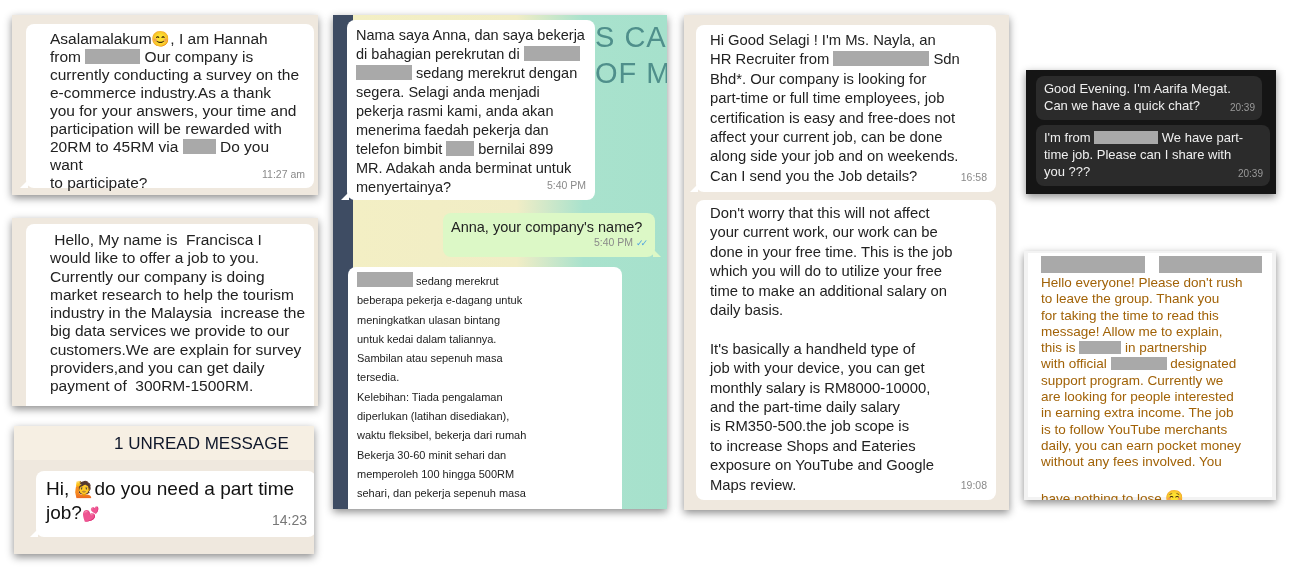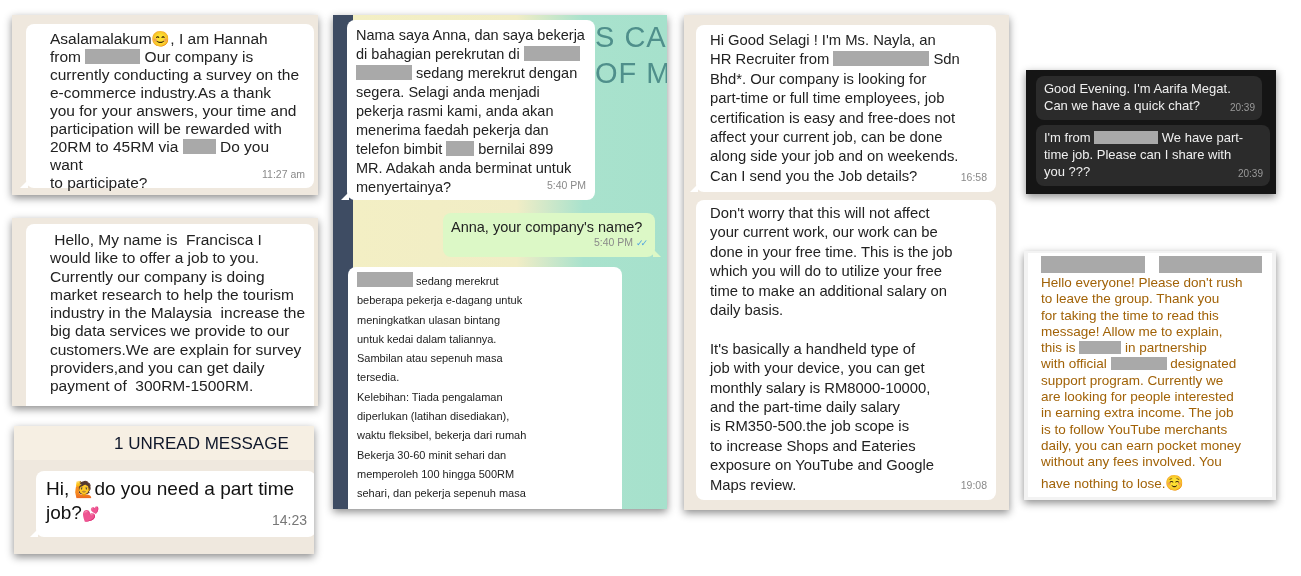--- a/index.html
+++ b/index.html
@@ -176,15 +176,15 @@
     <div>for taking the time to read this</div>
     <div>message! Allow me to explain,</div>
     <div><span>this is</span> <span class="red" style="width:42px;height:13px;"></span><span> in partnership</span></div>
     <div><span>with official</span> <span class="red" style="width:56px;height:13px;"></span><span> designated</span></div>
     <div>support program. Currently we</div>
     <div>are looking for people interested</div>
     <div>in earning extra income. The job</div>
     <div>is to follow YouTube merchants</div>
     <div>daily, you can earn pocket money</div>
     <div>without any fees involved. You</div>
-    <div style="margin-top:4px;"><span>have nothing to lose.</span><span style="font-size:15px;">☺️</span></div>
+    <div style="margin-top:19px;"><span>have nothing to lose.</span><span style="font-size:15px;">☺️</span></div>
   </div>
 </div>
 
 </body></html>

